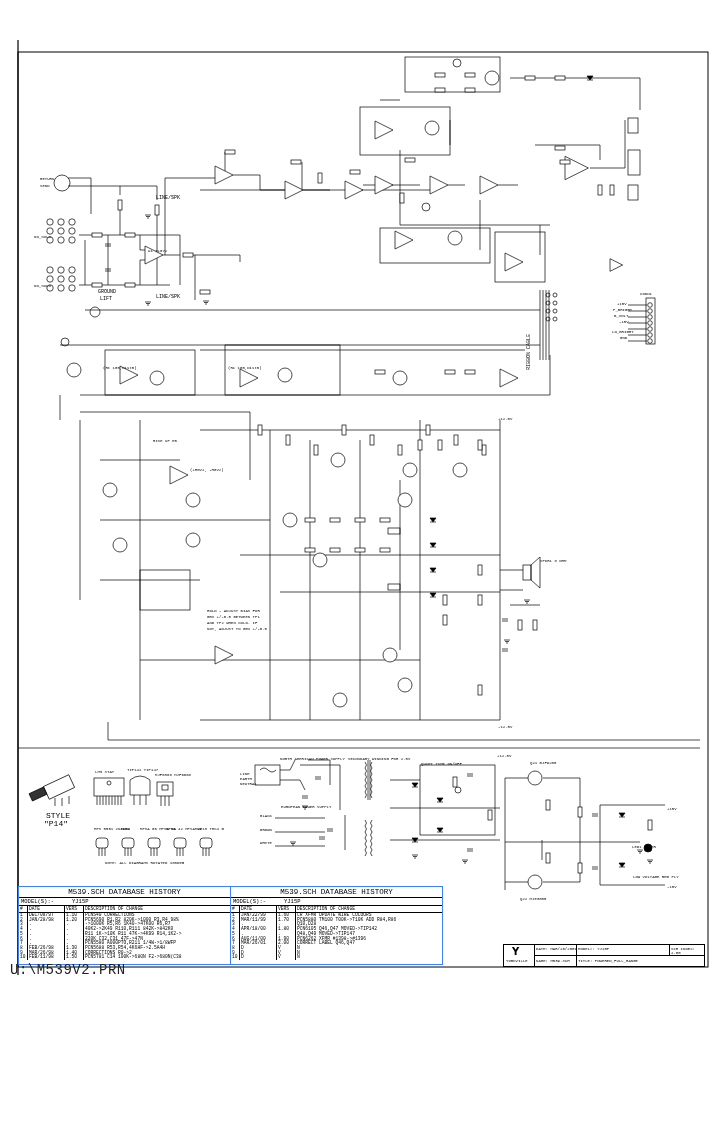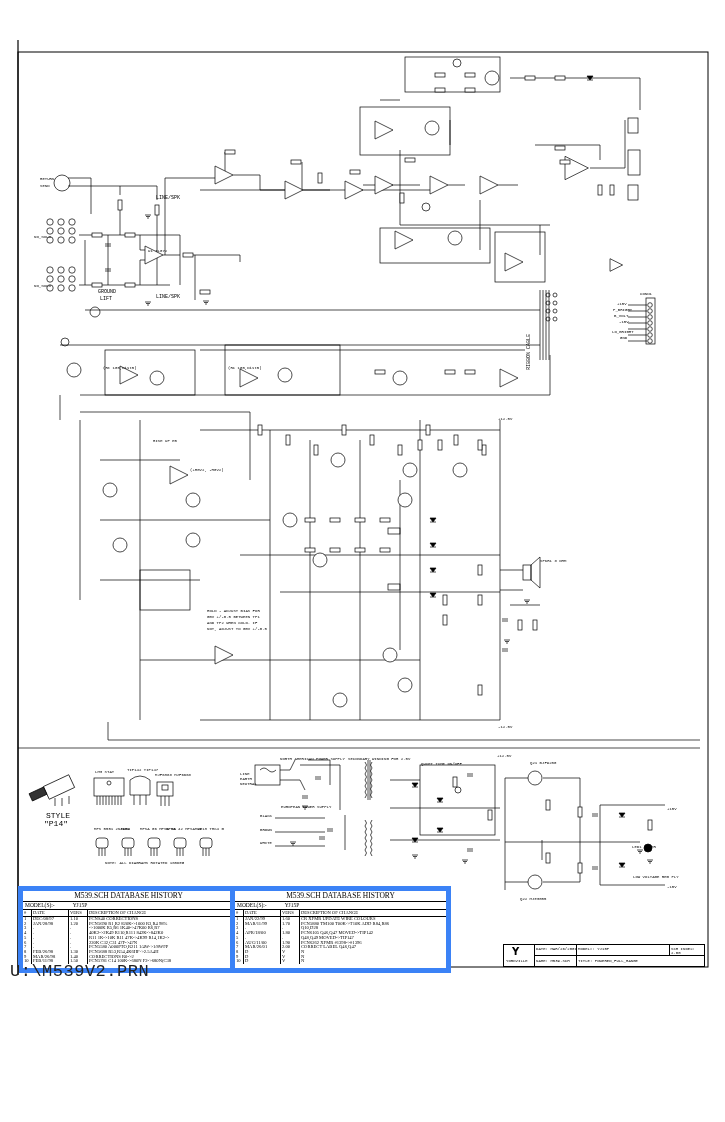--- a/index.html
+++ b/index.html
@@ -1,22 +1,22 @@
 <!DOCTYPE html>
 <html><head>
 <meta charset="utf-8">
 <style>
   html,body{margin:0;padding:0;background:#fff;}
   body{width:725px;height:1122px;position:relative;overflow:hidden;font-family:"DejaVu Sans Mono",monospace;}
   #sheet{position:absolute;left:0;top:0;width:725px;height:1122px;}
   svg text{font-family:"Liberation Mono",monospace;fill:#000;}
   .lbl{font-size:4px;}
   .lbl5{font-size:5px;}
-  .fn{position:absolute;left:10px;top:962px;font-family:"Liberation Mono",monospace;font-size:17px;color:#222;letter-spacing:0.5px;}
-  .hist{position:absolute;background:#fff;border:5px solid #3b82f6;font-family:Liberation Serif, serif;color:#000;}
+  .fn{position:absolute;left:10px;top:962px;font-family:"Liberation Mono",monospace;font-size:14px;color:#222;letter-spacing:0.5px;}
+  .hist{position:absolute;background:#fff;border:1px solid #3b82f6;font-family:Liberation Mono, monospace;color:#000;}
   .hist .title{text-align:center;font-size:7.5px;border-bottom:1px solid #000;height:10px;line-height:10px;}
   .hist .model{font-size:5.5px;height:7px;line-height:7px;border-bottom:1px solid #000;padding-left:2px;}
   .hist .model span{margin-left:18px;}
   .hist table{border-collapse:collapse;width:100%;font-size:4.6px;line-height:4.7px;}
   .hist th{font-weight:normal;text-align:left;border-bottom:1px solid #000;border-right:1px solid #000;padding:0 1px;height:6px;}
   .hist td{border-right:1px solid #000;padding:0 1px;vertical-align:top;white-space:nowrap;}
   .hist th:last-child,.hist td:last-child{border-right:none;}
   .tb{position:absolute;left:503px;top:944px;width:200px;height:21px;border:1px solid #000;font-family:"Liberation Mono",monospace;font-size:4px;}
   .tb div{position:absolute;}
 </style>

